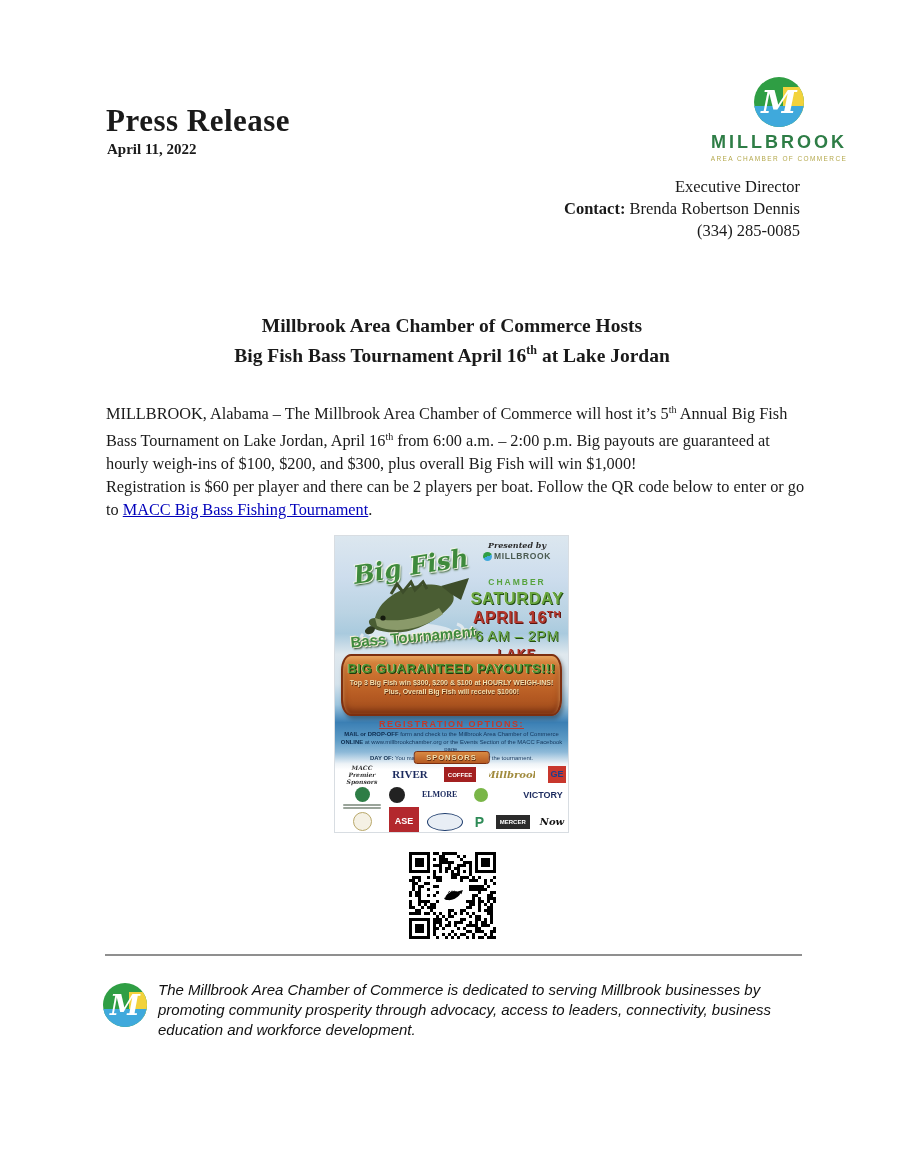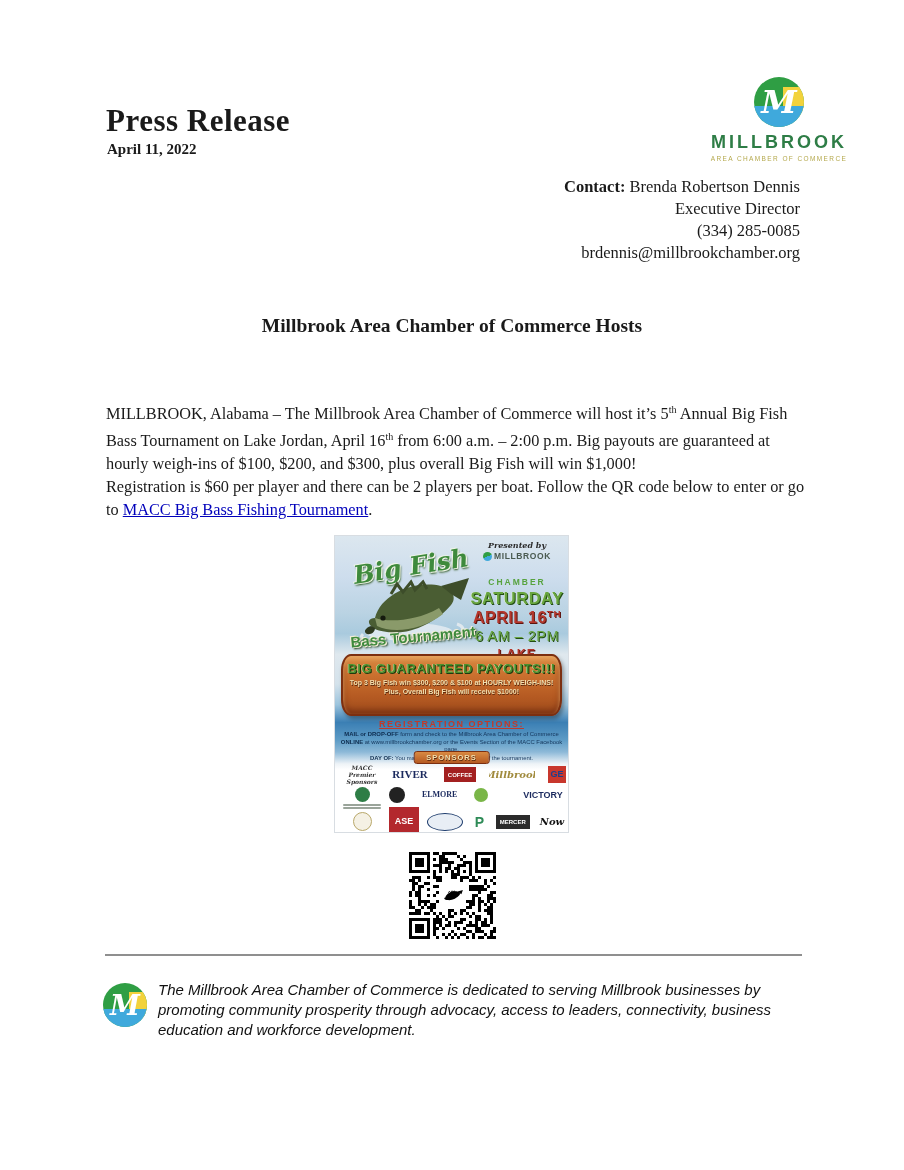--- a/index.html
+++ b/index.html
@@ -113,28 +113,28 @@
     <div class="logo-circle">
       <div class="logo-yellow"></div>
       <div class="logo-blue"></div>
       <div class="logo-m">M</div>
     </div>
     <div class="logo-word">MILLBROOK</div>
     <div class="logo-tag">AREA CHAMBER OF COMMERCE</div>
   </div>
 
   <div class="contact">
+    <div>Executive Director</div>
     <div><b>Contact:</b><span> Brenda Robertson Dennis</span></div>
-    <div>Executive Director</div>
     <div>(334) 285-0085</div>
-    <div>brdennis@millbrookchamber.org</div>
   </div>
 
   <div class="headline">
     <div>Millbrook Area Chamber of Commerce Hosts</div>
+    <div><span>Big Fish Bass Tournament April 16</span><sup>th</sup><span> at Lake Jordan</span></div>
   </div>
 
   <div class="para p1"><span>MILLBROOK, Alabama – The Millbrook Area Chamber of Commerce will host it’s 5</span><sup>th</sup><span> Annual Big Fish Bass Tournament on Lake Jordan, April 16</span><sup>th</sup><span> from 6:00 a.m. – 2:00 p.m.  Big payouts are guaranteed at hourly weigh-ins of $100, $200, and $300, plus overall Big Fish will win $1,000!</span></div>
 
   <div class="para p2"><span>Registration is $60 per player and there can be 2 players per boat.  Follow the QR code below to enter or go to </span><a class="doc-link">MACC Big Bass Fishing Tournament</a><span>.</span></div>
 
   <div class="flyer">
     <div class="fly-bigfish">Big Fish</div>
 
     <svg class="fly-fish-art" viewBox="0 0 118 72">

